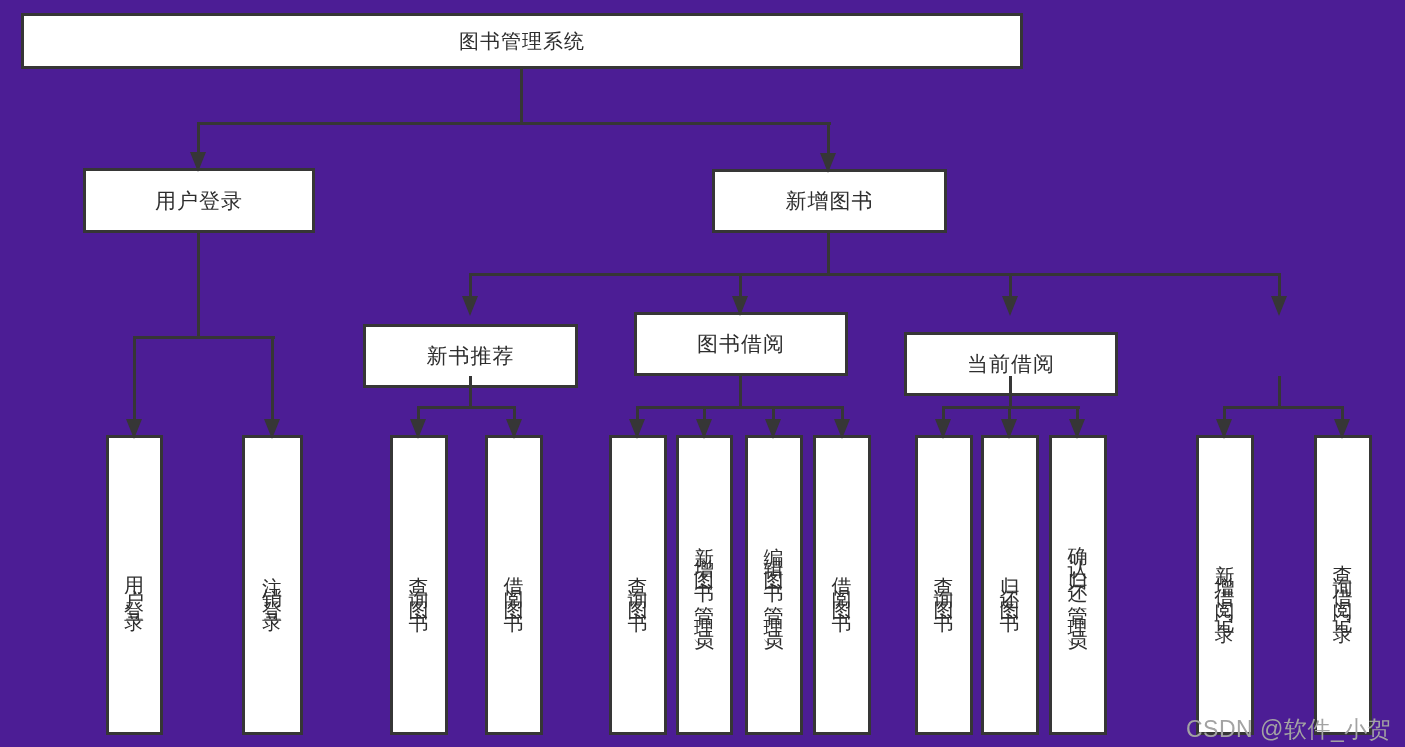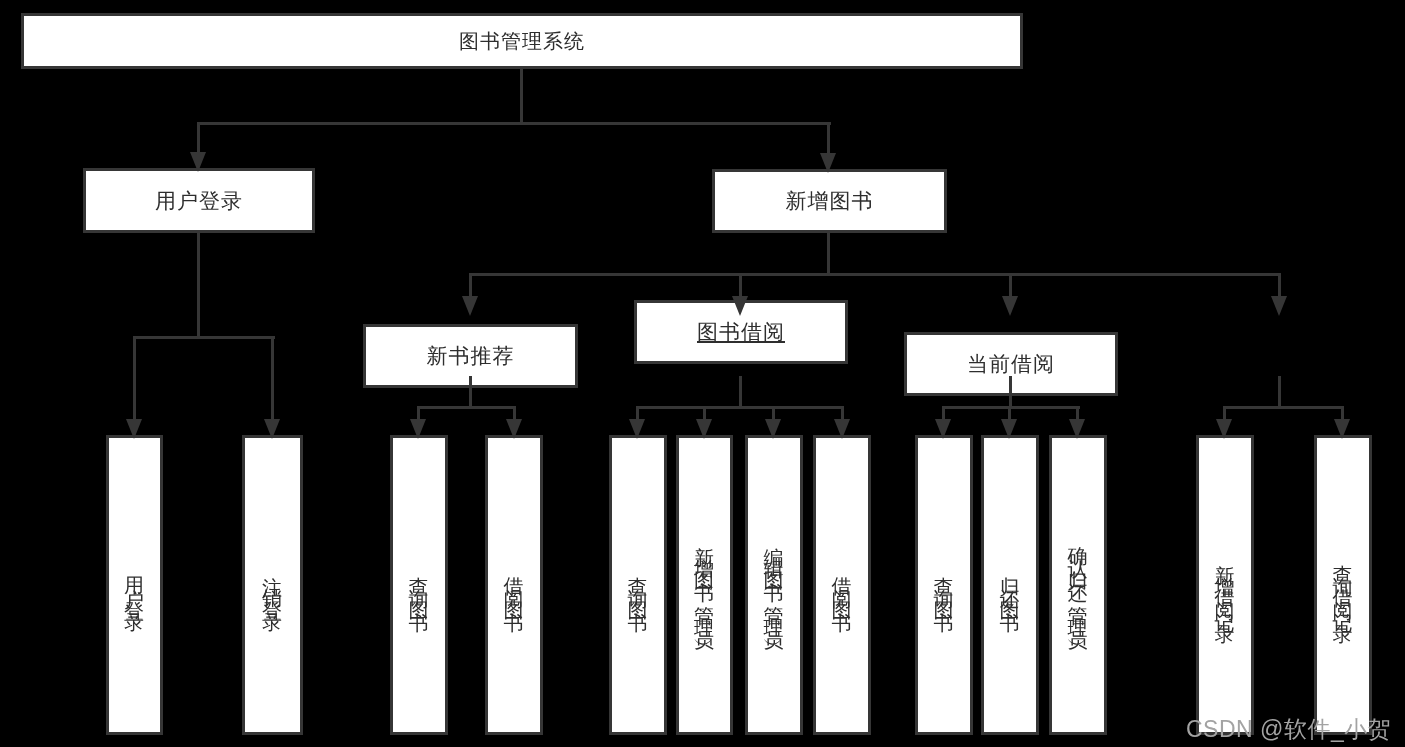--- a/index.html
+++ b/index.html
@@ -1,17 +1,17 @@
 <!DOCTYPE html>
 <html><head>
 <meta charset="utf-8">
 <style>
   html,body { margin:0; padding:0; background:#ffffff; }
   #canvas {
-    position:relative; width:1405px; height:747px; background:#000000;
+    position:relative; width:1405px; height:747px; background:#4c1d95;
     font-family:"Liberation Sans","DejaVu Sans",sans-serif;
     overflow:hidden;
   }
   .box {
     position:absolute; box-sizing:border-box; background:#ffffff;
     border:3px solid #363636; color:#2e2e2e;
     display:flex; align-items:center; justify-content:center;
   }
   .hbox { font-size:21px; letter-spacing:1px; }
   .root-box { font-size:20px; }
@@ -44,21 +44,21 @@
   <div class="box hbox" style="left:83px; top:168px; width:232px; height:65px;">
     <span>用户登录</span>
   </div>
   <div class="box hbox" style="left:712px; top:169px; width:235px; height:64px;">
     <span>新增图书</span>
   </div>
 
   <div class="box hbox" style="left:363px; top:324px; width:215px; height:64px;">
     <span>新书推荐</span>
   </div>
-  <div class="box hbox" style="left:634px; top:300px; width:214px; height:64px;text-decoration:underline;">
+  <div class="box hbox" style="left:634px; top:312px; width:214px; height:64px;">
     <span>图书借阅</span>
   </div>
   <div class="box hbox" style="left:904px; top:312px; width:214px; height:64px;margin-top:20px;">
     <span>当前借阅</span>
   </div>
 
   <div class="box vbox" style="left:106px; top:435px; width:57px; height:300px;">
     <span class="vtext">用户登录</span>
   </div>
   <div class="box vbox" style="left:242px; top:435px; width:61px; height:300px;">

